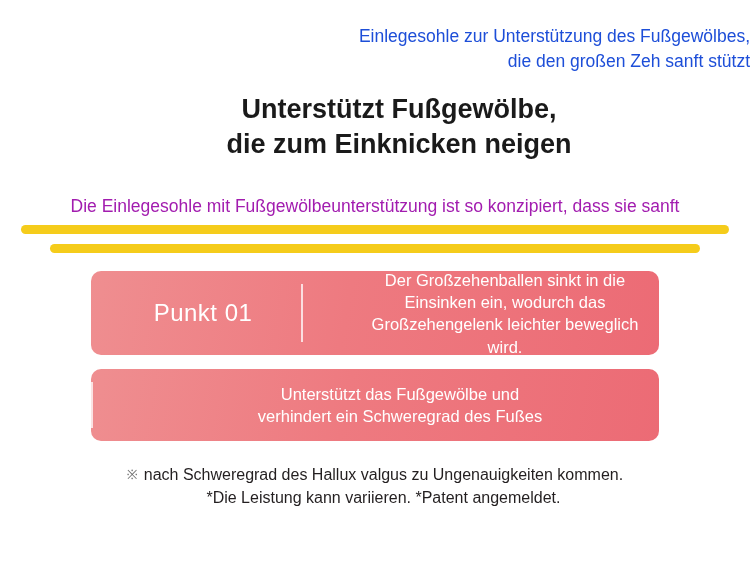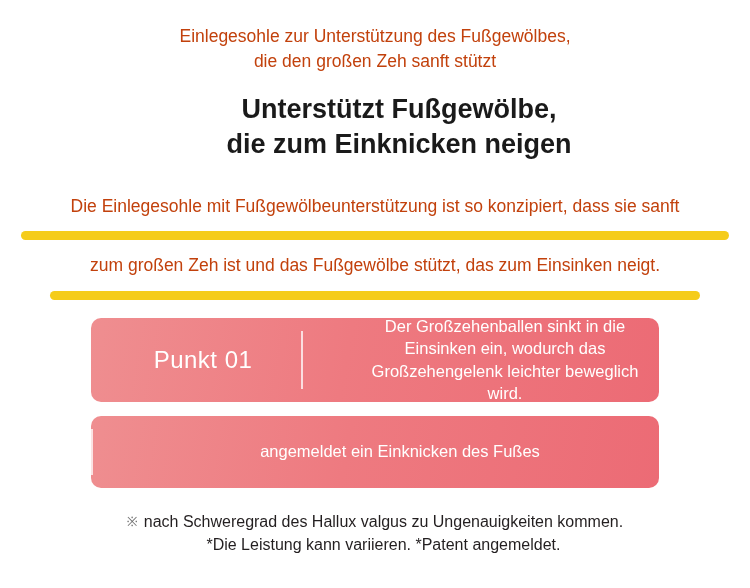--- a/index.html
+++ b/index.html
@@ -16,24 +16,24 @@
   }
   .page {
     position: relative;
     width: 750px;
     height: 588px;
     box-sizing: border-box;
   }
 
   
   .lead {
-    text-align: center;
+    text-align: right;
     font-size: 17.5px;
     line-height: 1.45;
-    color: #c2410c;
+    color: #1d4ed8;
     padding-top: 24px;
   }
   .lead .l2 { display: block; }
 
   
   .headline {
     text-align: center;
     font-size: 27px;
     font-weight: bold;
     line-height: 1.32;
@@ -46,22 +46,22 @@
   
   .body-block {
     margin-top: 30px;
     text-align: center;
   }
   .body-line {
     position: relative;
     display: block;
     font-size: 17.5px;
     line-height: 1.5;
-    color: #c2410c;
-    margin: 12px auto;
+    color: #a21caf;
+    margin: 4px auto;
     width: 708px;
   }
   .body-line .txt {
     position: relative;
     z-index: 2;
   }
   .marker {
     display: block;
     height: 9px;
     border-radius: 5px;
@@ -156,23 +156,20 @@
   <div class="headline">
     <span class="h1">Unterstützt Fußgewölbe,</span>
     <span class="h2">die zum Einknicken neigen</span>
   </div>
 
   <div class="body-block">
     <span class="body-line">
       <span class="txt">Die Einlegesohle mit Fußgewölbeunterstützung ist so konzipiert, dass sie sanft</span>
     </span>
     <span class="marker m1"></span>
-    <span class="body-line">
-      <span class="txt">zum großen Zeh ist und das Fußgewölbe stützt, das zum Einsinken neigt.</span>
-    </span>
     <span class="marker m2"></span>
   </div>
 
   <div class="points">
 
     <div class="point-row r1">
       <div class="point-label">Punkt 01</div>
       <div class="point-divider"></div>
       <div class="point-text">
         <div>
@@ -180,21 +177,22 @@
           <span>Einsinken ein, wodurch das</span>
           <span>Großzehengelenk leichter beweglich wird.</span>
         </div>
       </div>
     </div>
 
     <div class="point-row r2">
       <div class="point-divider"></div>
       <div class="point-text">
         <div>
-          <span>angemeldet ein Einknicken des Fußes</span>
+          <span>Unterstützt das Fußgewölbe und</span>
+          <span>verhindert ein Schweregrad des Fußes</span>
         </div>
       </div>
     </div>
 
   </div>
 
   <div class="footnote">
     <div class="foot-mark">※</div>
     <div class="foot-text">
       <span>nach Schweregrad des Hallux valgus zu Ungenauigkeiten kommen.</span>

